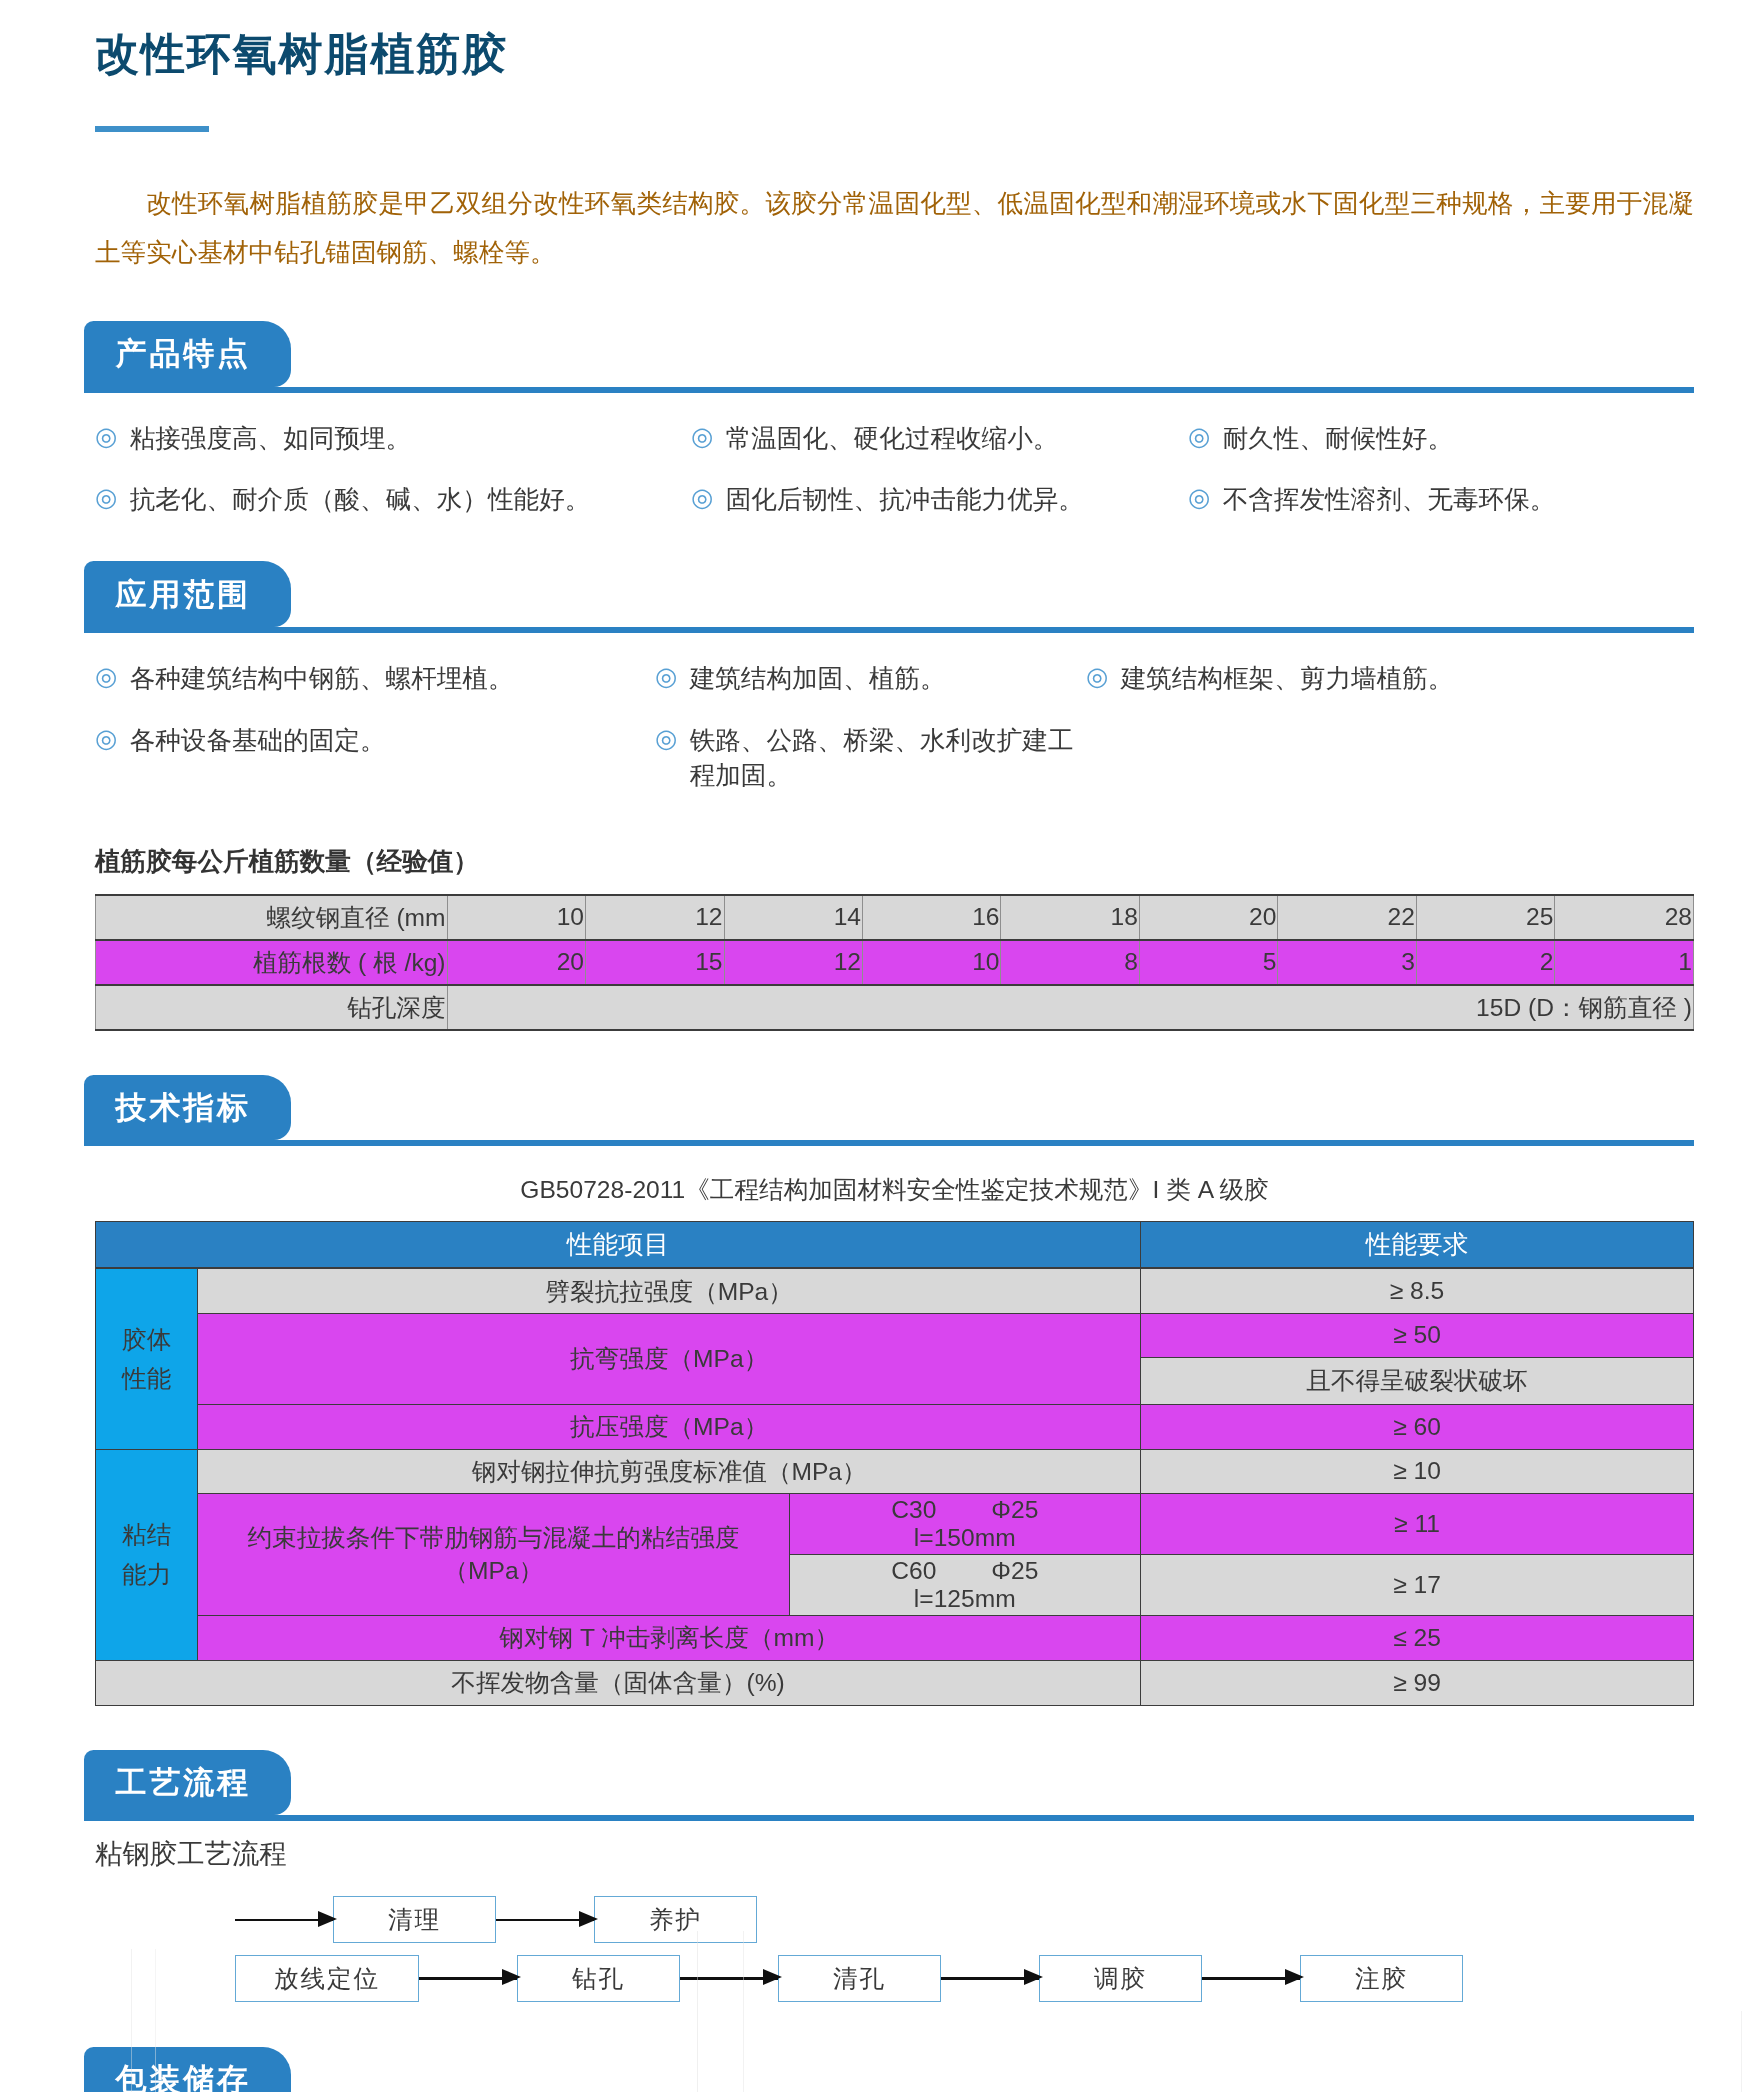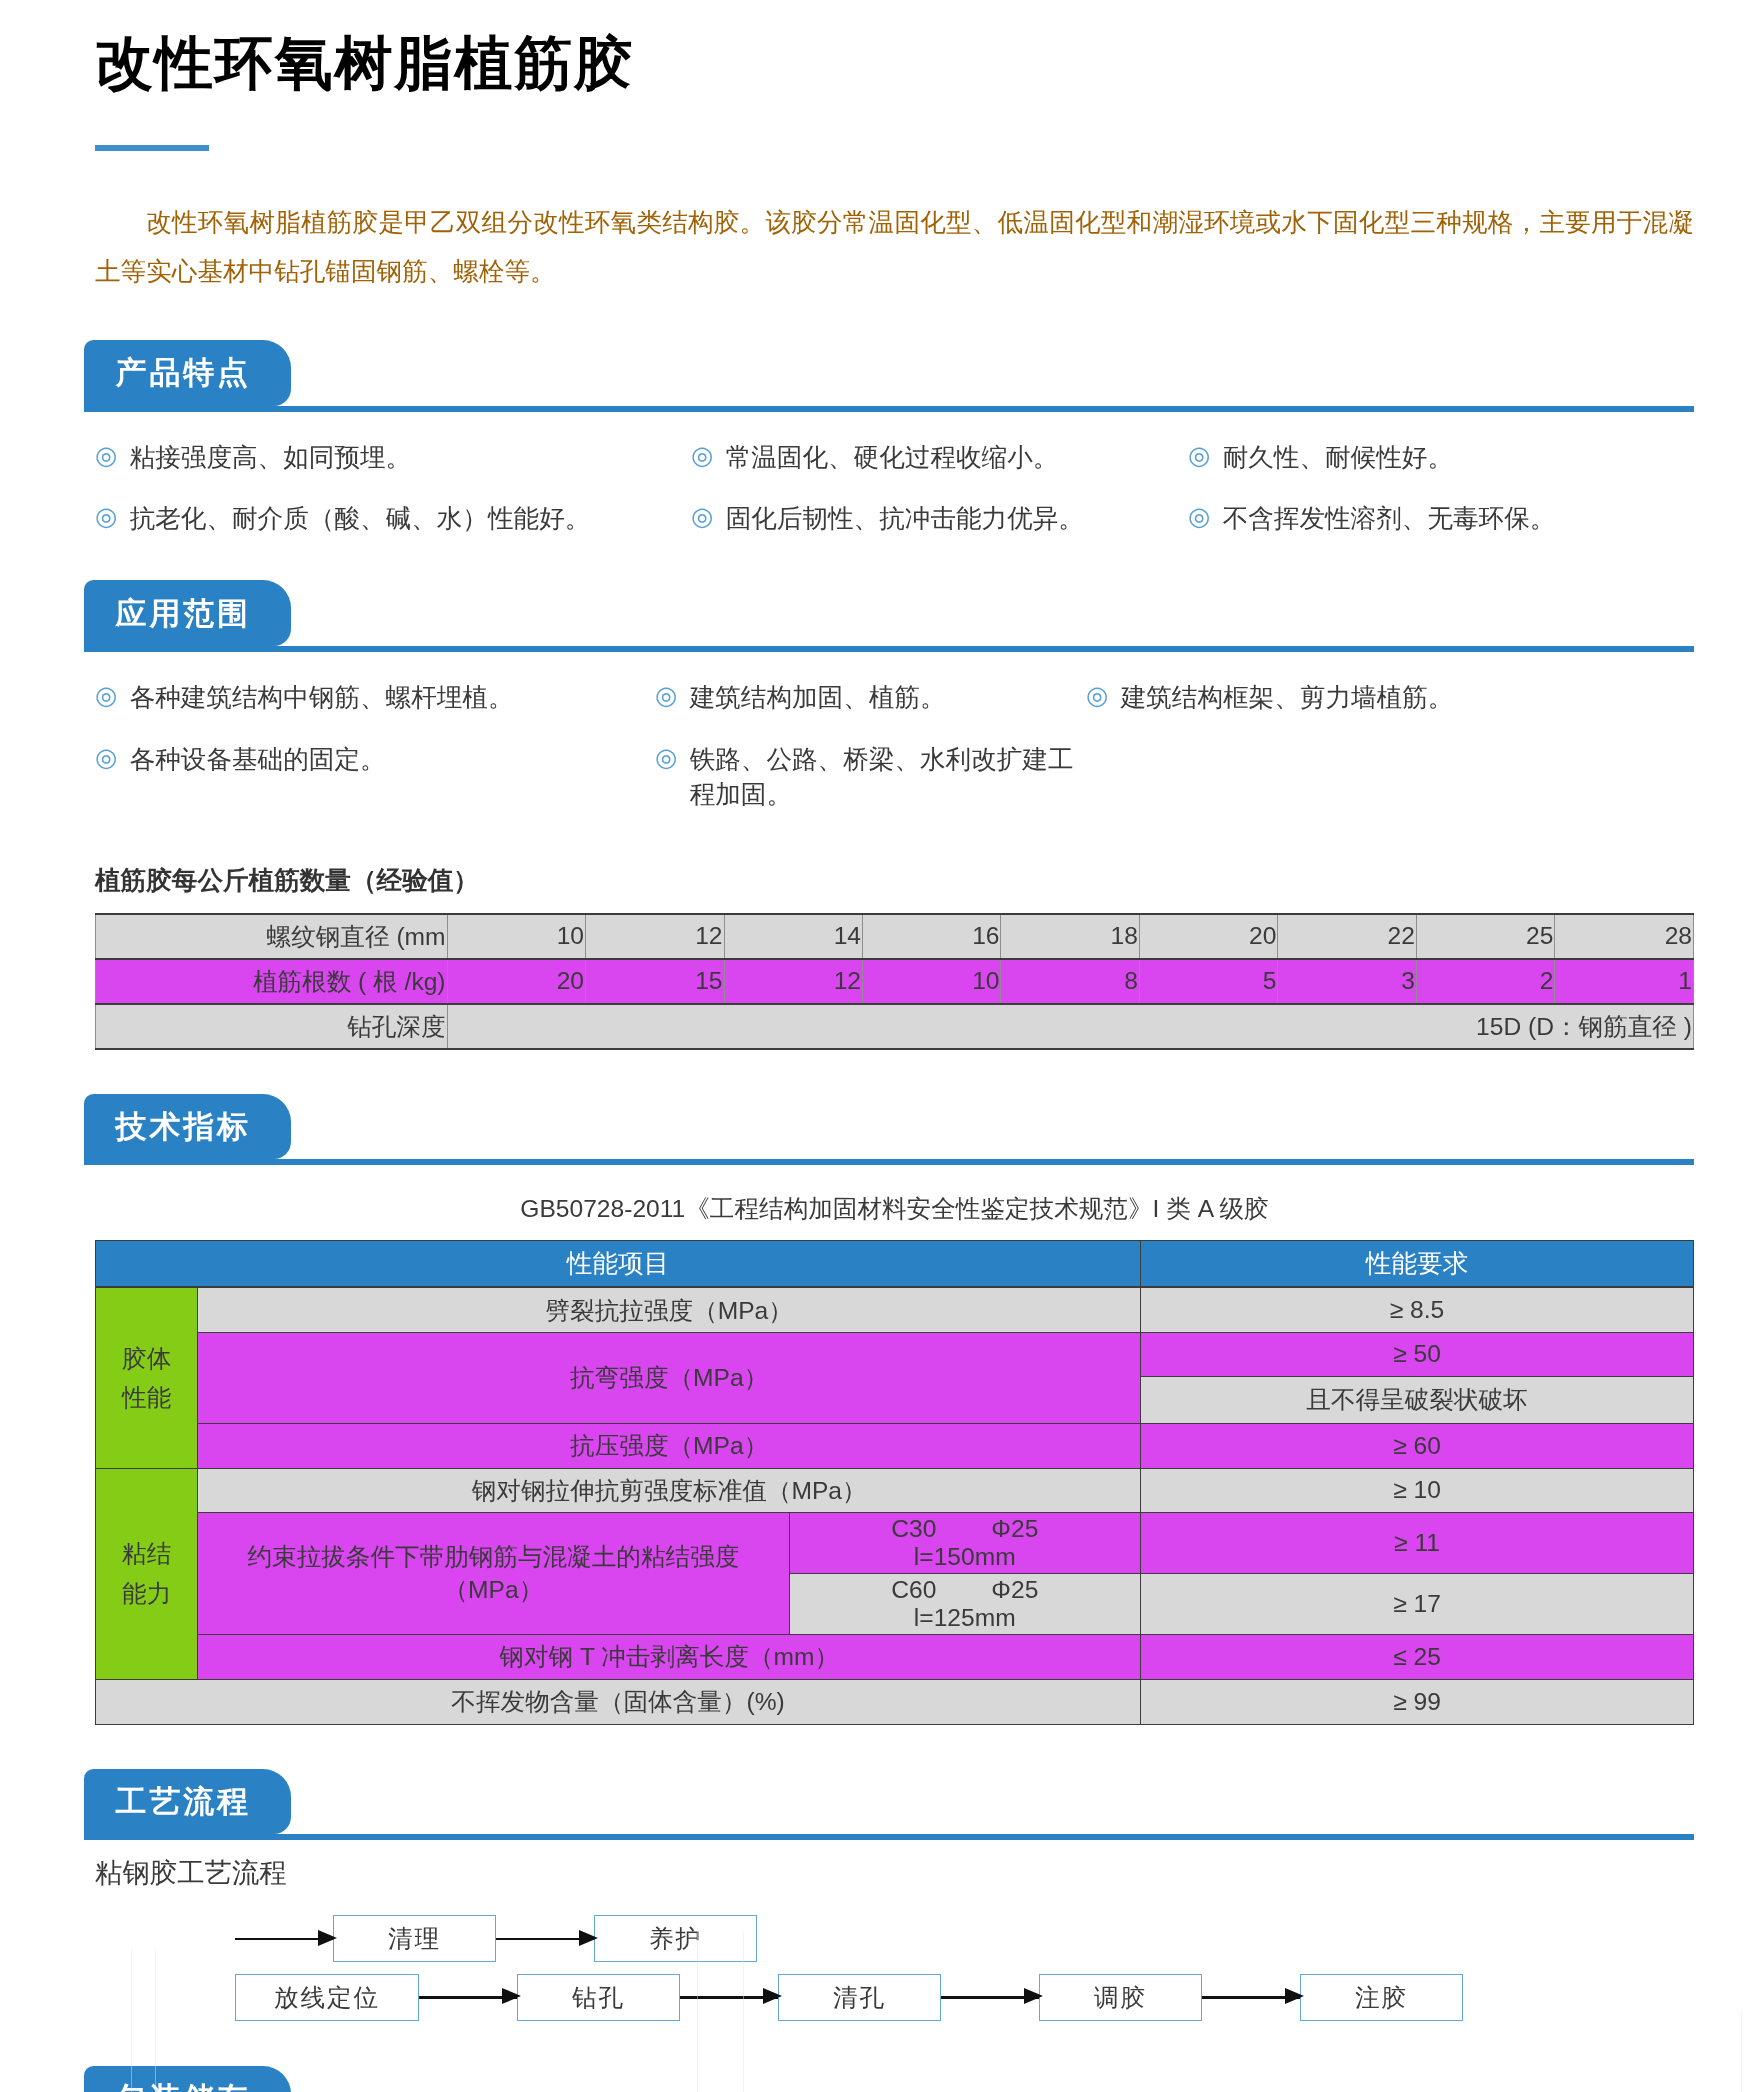--- a/index.html
+++ b/index.html
@@ -8,21 +8,21 @@
     position: relative;
     width: 1759px; height: 2092px;
     background: #ffffff;
     overflow: hidden;
     color: #3a3a3a;
     font-family: "Liberation Sans", "DejaVu Sans", sans-serif;
   }
   .content { padding: 24.6px 65px 0 95px; }
 
   
-  .doc-title { margin:0; font-size:58px; font-weight:bold; color:#000000; letter-spacing:1.9px; }
+  .doc-title { margin:0; font-size:44px; font-weight:bold; color:#0c4a6e; letter-spacing:1.9px; }
   .title-dash { width:114px; height:6.6px; background:#3e90c9; margin-top:42px; }
   .intro { margin-top:47px; font-size:25.6px; line-height:49px; color:#a16207; text-indent:2em; text-align:justify; }
 
   
   .sec { margin-top:44px; }
   .sec-head { border-bottom:6.6px solid #2a81c3; margin-left:-11.4px; }
   .sec-tab {
     display:inline-block; vertical-align:bottom;
     background:#2a81c3; color:#ffffff;
     font-size:31px; font-weight:bold; letter-spacing:2.8px;
@@ -47,21 +47,21 @@
   }
   table.rebar .rowhead { width:22%; }
   .bg-gray { background:#d8d8d8; }
   .bg-white { background:#d946ef; }
 
   
   .tech-caption { text-align:center; margin-top:26.5px; font-size:24.6px; color:#3a3a3a; }
   table.tech { width:100%; border-collapse:collapse; margin-top:15px; font-size:24.6px; table-layout:fixed; }
   table.tech td { border:1.9px solid #3c3c3c; text-align:center; vertical-align:middle; padding:1.9px 9.5px; }
   table.tech tr.thead td { background:#2a81c3; color:#ffffff; height:47px; font-size:25.6px; border-bottom:2.8px solid #3c3c3c; }
-  table.tech td.group { background:#84cc16; line-height:1.6; padding:1.9px 24.6px; word-break:break-all; }
+  table.tech td.group { background:#0ea5e9; line-height:1.6; padding:1.9px 24.6px; word-break:break-all; }
   .cline { display:block; }
   .spec-pair { display:flex; justify-content:center; gap:55px; }
 
   
   .flow-sub { margin-top:15px; font-size:27.4px; color:#3a3a3a; }
   .flow-row { display:flex; align-items:center; margin-left:140px; margin-top:9.5px; height:49px; }
   .flow-row2 { margin-top:23px; }
   .fbox {
     height:47px; background:#ffffff; border:1.9px solid #64a9d6;
     display:flex; align-items:center; justify-content:center;

